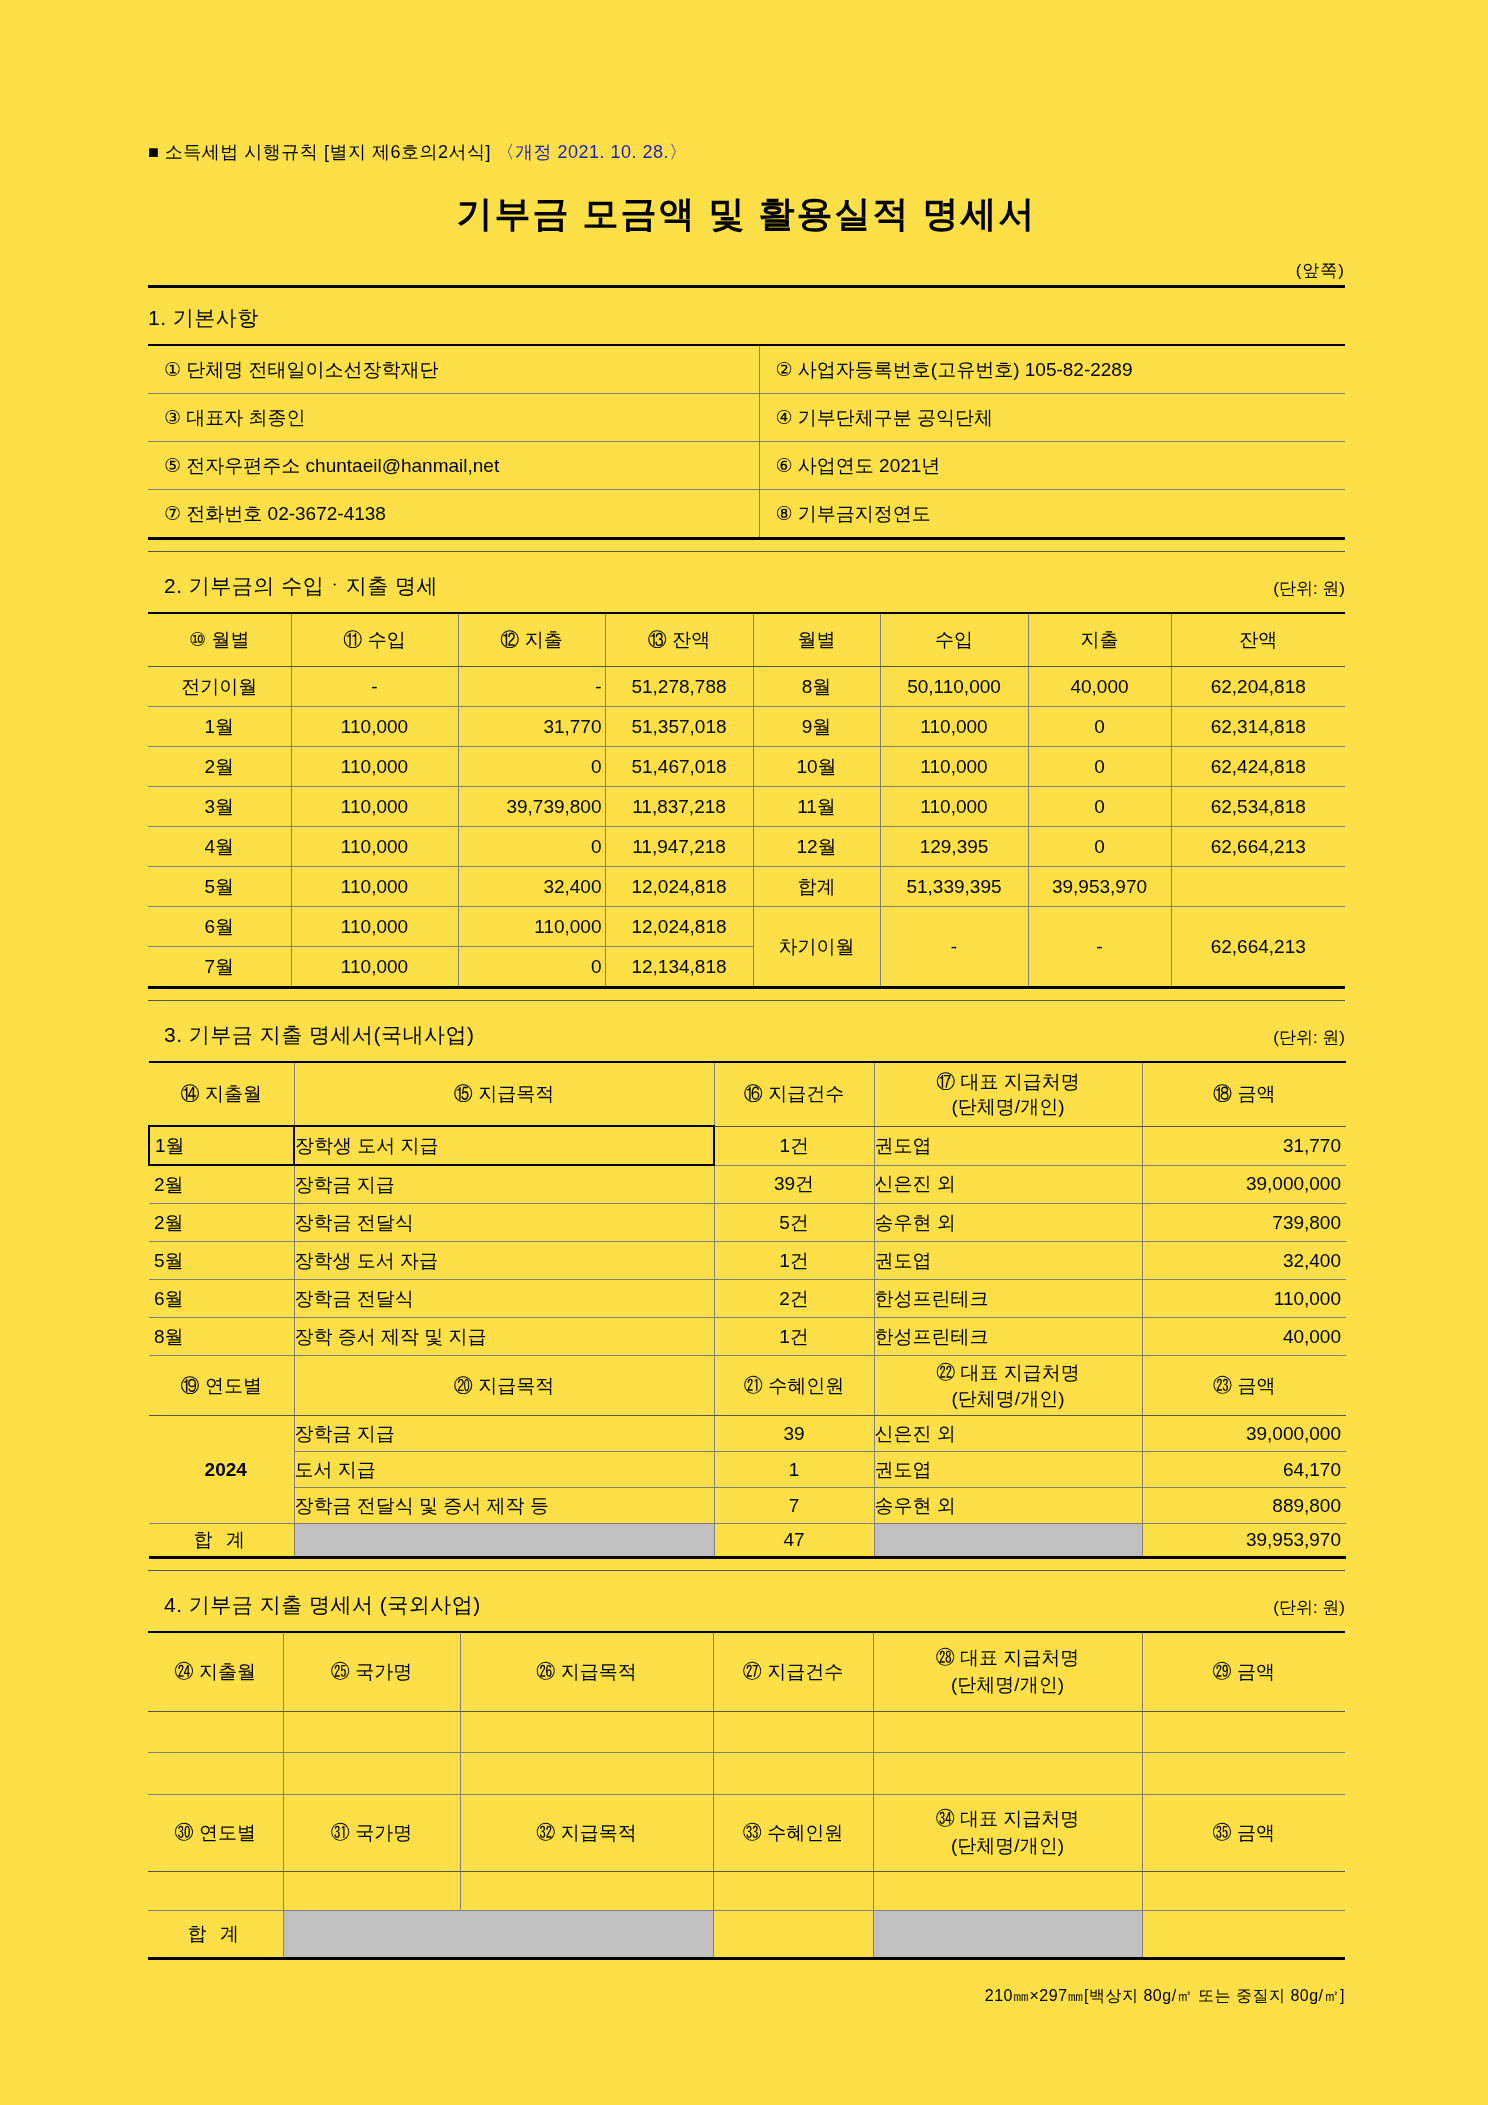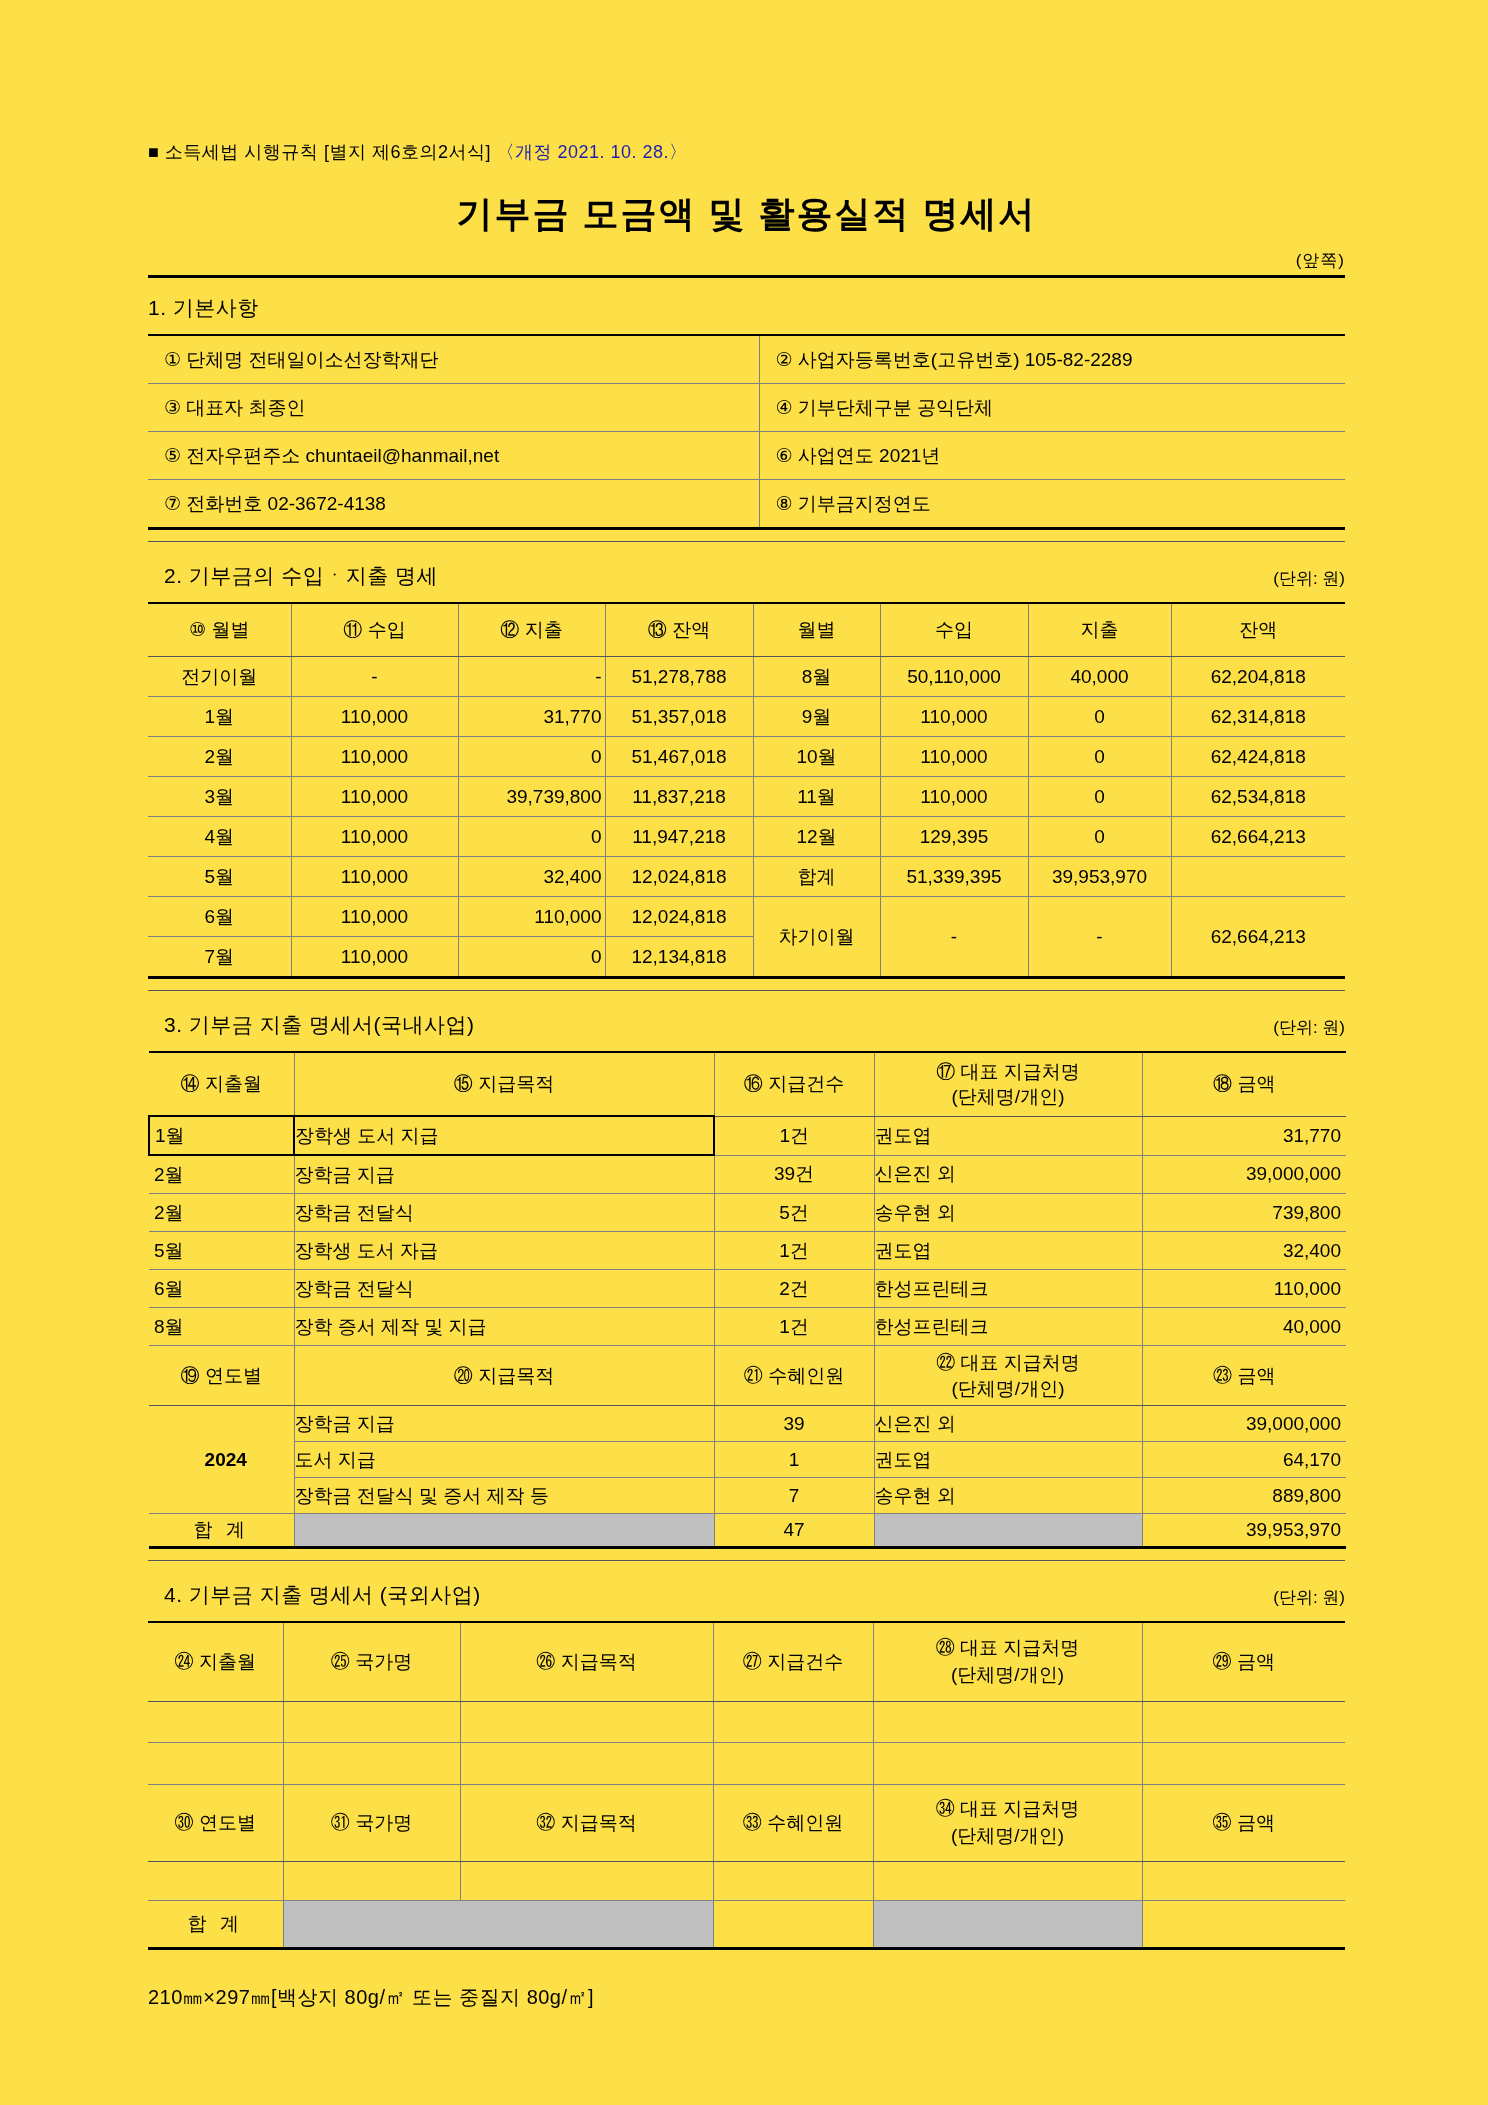--- a/index.html
+++ b/index.html
@@ -6,21 +6,21 @@
   .page{
     width:1488px;height:2105px;background:#fde047;position:relative;
     font-family:"Liberation Sans","DejaVu Sans",sans-serif;color:#000;
     overflow:hidden;
   }
   .content{margin-left:148px;width:1197px;padding-top:140px;}
 
   .note{font-size:18px;letter-spacing:0.5px;}
   .note .rev{color:#1e1eb4;}
   .title{text-align:center;font-size:36px;font-weight:800;letter-spacing:2px;margin-top:26px;}
-  .front{text-align:right;font-size:17px;margin-top:10px;letter-spacing:1px;}
+  .front{text-align:right;font-size:17px;margin-top:20px;letter-spacing:1px;}
   .rule-thick{border:0;border-top:3px solid #000;margin:3px 0 0 0;}
   .rule-thin{border:0;border-top:1px solid #555;margin:11px 0 0 0;}
 
   .sec-head{font-size:21px;margin-top:16px;letter-spacing:0.5px;}
   .sec-head-row{display:flex;justify-content:space-between;align-items:flex-end;margin-top:20px;}
   .sec-head-row .h{font-size:21px;letter-spacing:0.5px;margin-left:16px;}
   .sec-head-row .u{font-size:17px;}
 
   table{border-collapse:collapse;table-layout:fixed;width:1197px;}
   td,th{font-weight:normal;vertical-align:middle;overflow:hidden;white-space:nowrap;}
@@ -58,21 +58,21 @@
   .t4 thead.h1 th{height:76px;}
   .t4 thead.h2 th{height:74px;border-top:1px solid #808080;}
   .t4 tr.eA td{height:38px;}
   .t4 tr.eB td{height:39px;}
   .t4 tr.eC td{height:36px;}
   .t4 tr.total td{height:44px;}
 
   .gray{background:#c0c0c0;}
   td.totlabel{text-align:center;letter-spacing:4px;}
 
-  .footer{text-align:left;font-size:20px;margin-top:34px;letter-spacing:0.5px;}
+  .footer{text-align:right;font-size:16px;margin-top:26px;letter-spacing:0.5px;}
 </style>
 </head>
 <body>
 
 <div class="page">
   <div class="content">
 
     <div class="note"><span>■ 소득세법 시행규칙 [별지 제6호의2서식] </span><span class="rev">〈개정 2021. 10. 28.〉</span></div>
 
     <div class="title">기부금 모금액 및 활용실적 명세서</div>

